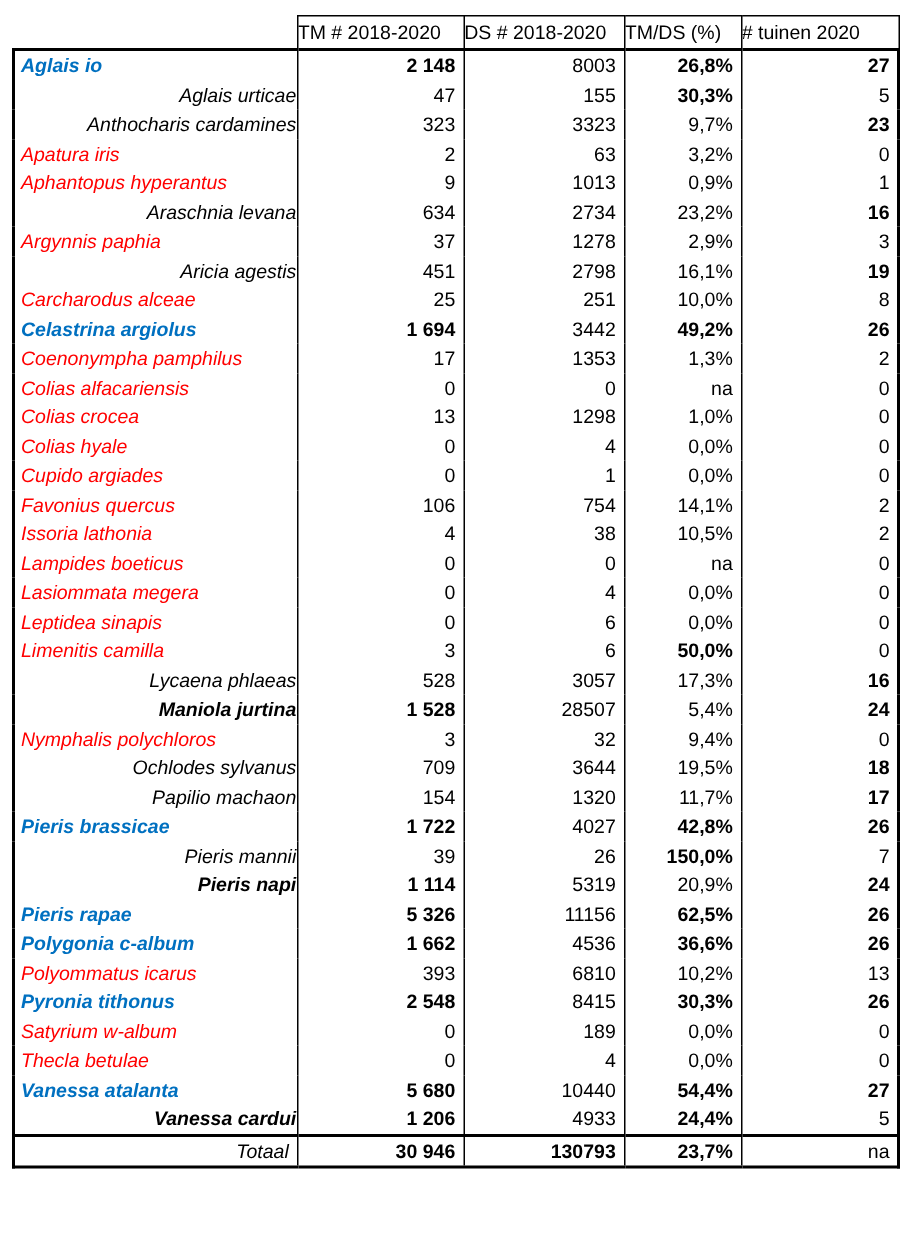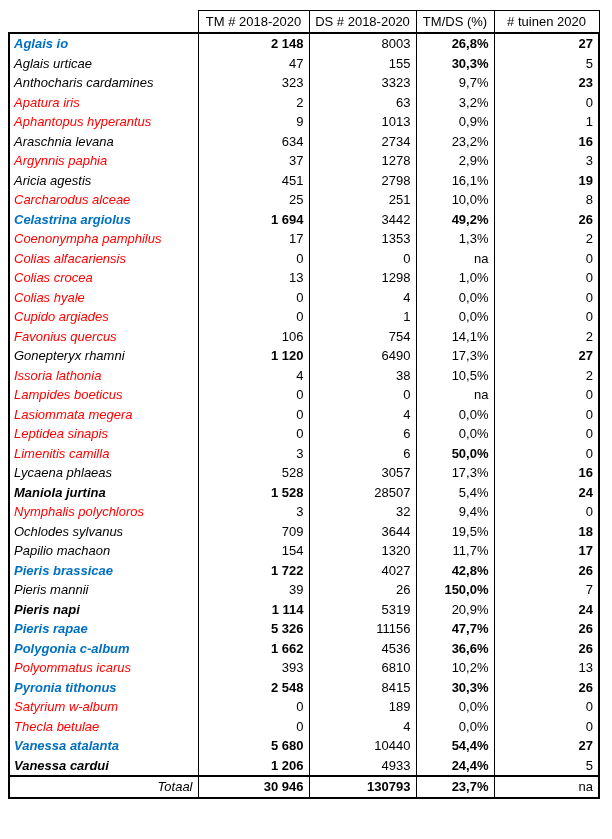--- a/index.html
+++ b/index.html
@@ -1,32 +1,32 @@
 <!DOCTYPE html>
 <html style="--blue: #0070C0; --red: #FF0000;"><head>
 <meta charset="utf-8">
 <style>
   html, body { margin:0; padding:0; background:#ffffff; }
   body { width:612px; height:839px; font-family:"Liberation Sans", sans-serif; color:#000; }
   table { border-collapse:collapse; table-layout:fixed; margin:10px 0 0 8px; font-size:13px; }
   td { height:19.5px; padding:0; overflow:hidden; white-space:nowrap; vertical-align:middle; }
-  thead td { height:21px; text-align:center; }
+  thead td { height:21px; text-align:left; }
   thead td.h { border:1px solid #000; }
   thead td.corner { border:none; background:#fff; }
   tbody td, tfoot td { border-left:1px solid #000; border-right:1px solid #000; }
   tbody tr:first-child td { border-top:2px solid #000; }
   tbody td:first-child, tfoot td:first-child { border-left:2px solid #000; }
   tbody td:last-child, tfoot td:last-child { border-right:2px solid #000; }
   tfoot td { border-top:2px solid #000; border-bottom:2px solid #000; }
   .name { text-align:left; padding-left:4px; font-style:italic; }
   .num { text-align:right; padding-right:5px; }
   .b { font-weight:bold;margin-left:32px; }
   .blue { color:var(--blue, #0070C0); font-weight:bold; }
   .red { color:var(--red, #FF0000); }
-  .black { color:#000; }
+  .black { color:#000;text-align:right; }
   .total-label { text-align:right; padding-right:5px; font-style:italic; }
 </style>
 </head>
 <body>
 
 <table>
   <colgroup>
     <col style="width:189px">
     <col style="width:111px">
     <col style="width:107px">
@@ -149,27 +149,20 @@
         <td class="num">0</td>
       </tr>
       <tr>
         <td class="name red">Favonius quercus</td>
         <td class="num">106</td>
         <td class="num">754</td>
         <td class="num">14,1%</td>
         <td class="num">2</td>
       </tr>
       <tr>
-        <td class="name black">Gonepteryx rhamni</td>
-        <td class="num b">1 120</td>
-        <td class="num">6490</td>
-        <td class="num">17,3%</td>
-        <td class="num b">27</td>
-      </tr>
-      <tr>
         <td class="name red">Issoria lathonia</td>
         <td class="num">4</td>
         <td class="num">38</td>
         <td class="num">10,5%</td>
         <td class="num">2</td>
       </tr>
       <tr>
         <td class="name red">Lampides boeticus</td>
         <td class="num">0</td>
         <td class="num">0</td>
@@ -250,21 +243,21 @@
         <td class="name black b">Pieris napi</td>
         <td class="num b">1 114</td>
         <td class="num">5319</td>
         <td class="num">20,9%</td>
         <td class="num b">24</td>
       </tr>
       <tr>
         <td class="name blue b">Pieris rapae</td>
         <td class="num b">5 326</td>
         <td class="num">11156</td>
-        <td class="num b">47,7%</td>
+        <td class="num b">62,5%</td>
         <td class="num b">26</td>
       </tr>
       <tr>
         <td class="name blue b">Polygonia c-album</td>
         <td class="num b">1 662</td>
         <td class="num">4536</td>
         <td class="num b">36,6%</td>
         <td class="num b">26</td>
       </tr>
       <tr>

